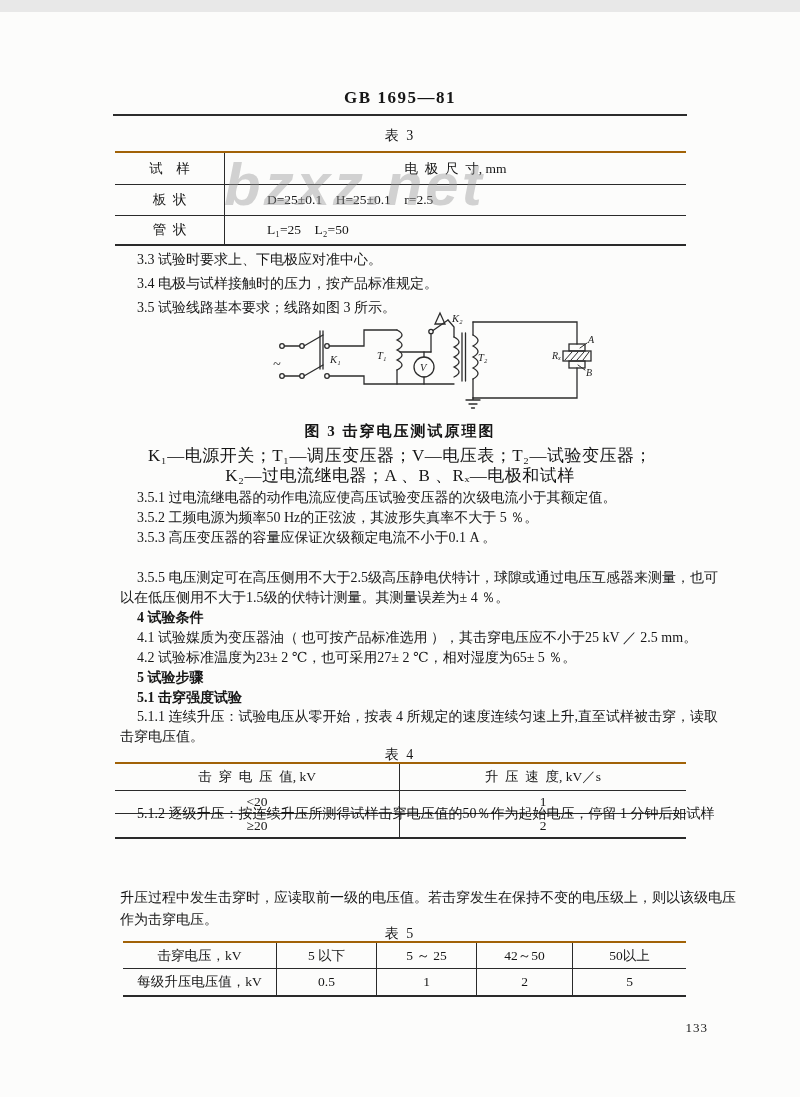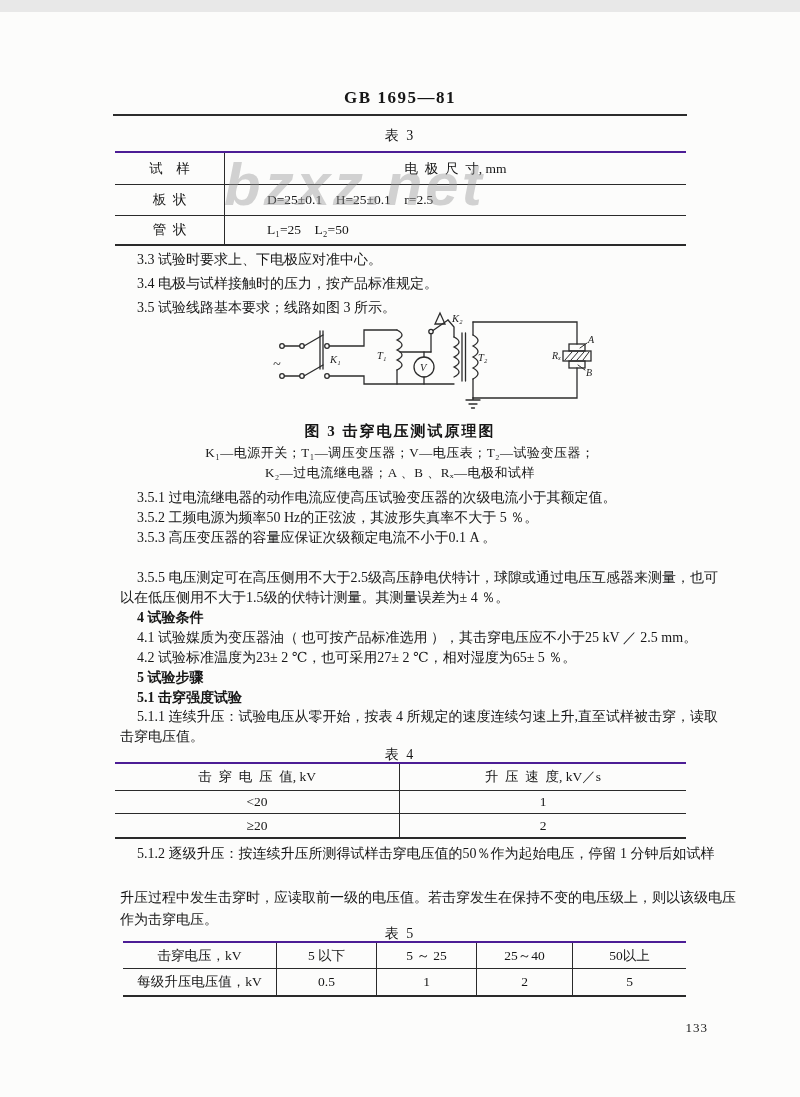--- a/index.html
+++ b/index.html
@@ -7,37 +7,37 @@
     position:relative;width:800px;height:1097px;background:#fcfcfb;
     font-family:"Liberation Serif","DejaVu Serif",serif;color:#161616;
     overflow:hidden;margin:12px auto;
   }
   .abs{position:absolute;}
   .center{left:0;width:800px;text-align:center;}
   .std-header{top:76px;font-size:17px;font-weight:bold;letter-spacing:1.5px;}
   .rule{left:113px;top:102px;width:574px;height:2px;background:#2c2c2c;}
   .tbl-title{font-size:14px;letter-spacing:2px;}
   
-  .stable{border-top:2px solid #4c1d95;border-bottom:2px solid #2a2a2a;box-sizing:border-box;}
+  .stable{border-top:2px solid #a16207;border-bottom:2px solid #2a2a2a;box-sizing:border-box;}
   .srow{display:flex;box-sizing:border-box;}
   .scell{box-sizing:border-box;font-size:13.5px;white-space:pre;display:flex;align-items:center;}
   .scell.c{justify-content:center;text-align:center;}
   .scell.l{padding-left:42px;}
   .bline{border-bottom:1px solid #2a2a2a;}
   .vline{border-right:1px solid #2a2a2a;}
   .watermark{
     left:224px;top:138px;font-family:"Liberation Sans","DejaVu Sans",sans-serif;
     font-size:60px;font-weight:bold;letter-spacing:3px;color:rgba(150,150,150,.42);
     font-style:italic;pointer-events:none;
   }
   .line{position:absolute;left:120px;width:600px;font-size:14px;white-space:nowrap;line-height:17px;}
   .indent{padding-left:17px;}
   .bold{font-weight:bold;}
   .fig-caption{top:410px;font-size:15px;font-weight:bold;letter-spacing:2px;}
-  .legend{font-size:13px;letter-spacing:.5px;}
+  .legend{font-size:17px;letter-spacing:.5px;}
   .pageno{left:620px;top:1008px;width:88px;text-align:right;font-size:13px;letter-spacing:1px;}
   svg text{font-family:"Liberation Serif","DejaVu Serif",serif;font-style:italic;fill:#222;}
 </style>
 </head>
 <body>
 
 <div id="page">
 
   <div class="abs center std-header">GB 1695—81</div>
   <div class="abs rule"></div>
@@ -145,31 +145,31 @@
     <div class="srow bline" style="height:23px;">
       <div class="scell c vline" style="width:285px;">&lt;20</div>
       <div class="scell c" style="flex:1;">1</div>
     </div>
     <div class="srow" style="height:23px;">
       <div class="scell c vline" style="width:285px;">≥20</div>
       <div class="scell c" style="flex:1;">2</div>
     </div>
   </div>
 
-  <div class="line indent" style="top:833px;font-family:Liberation Serif, serif;">5.1.2 逐级升压：按连续升压所测得试样击穿电压值的50％作为起始电压，停留 1 分钟后如试样</div>
+  <div class="line indent" style="top:793px;font-family:Liberation Serif, serif;">5.1.2 逐级升压：按连续升压所测得试样击穿电压值的50％作为起始电压，停留 1 分钟后如试样</div>
   <div class="line" style="top:899px;">作为击穿电压。</div>
   <div class="line" style="top:877px;">升压过程中发生击穿时，应读取前一级的电压值。若击穿发生在保持不变的电压级上，则以该级电压</div>
 
   <div class="abs center tbl-title" style="top:913px;">表 5</div>
   <div class="abs stable" style="left:123px;top:929px;width:563px;">
     <div class="srow bline" style="height:26px;">
       <div class="scell c vline" style="width:154px;">击穿电压，kV</div>
       <div class="scell c vline" style="width:100px;">5 以下</div>
       <div class="scell c vline" style="width:100px;">5 ～ 25</div>
-      <div class="scell c vline" style="width:96px;">25～40</div>
+      <div class="scell c vline" style="width:96px;">42～50</div>
       <div class="scell c" style="flex:1;">50以上</div>
     </div>
     <div class="srow" style="height:26px;">
       <div class="scell c vline" style="width:154px;">每级升压电压值，kV</div>
       <div class="scell c vline" style="width:100px;">0.5</div>
       <div class="scell c vline" style="width:100px;">1</div>
       <div class="scell c vline" style="width:96px;">2</div>
       <div class="scell c" style="flex:1;">5</div>
     </div>
   </div>

